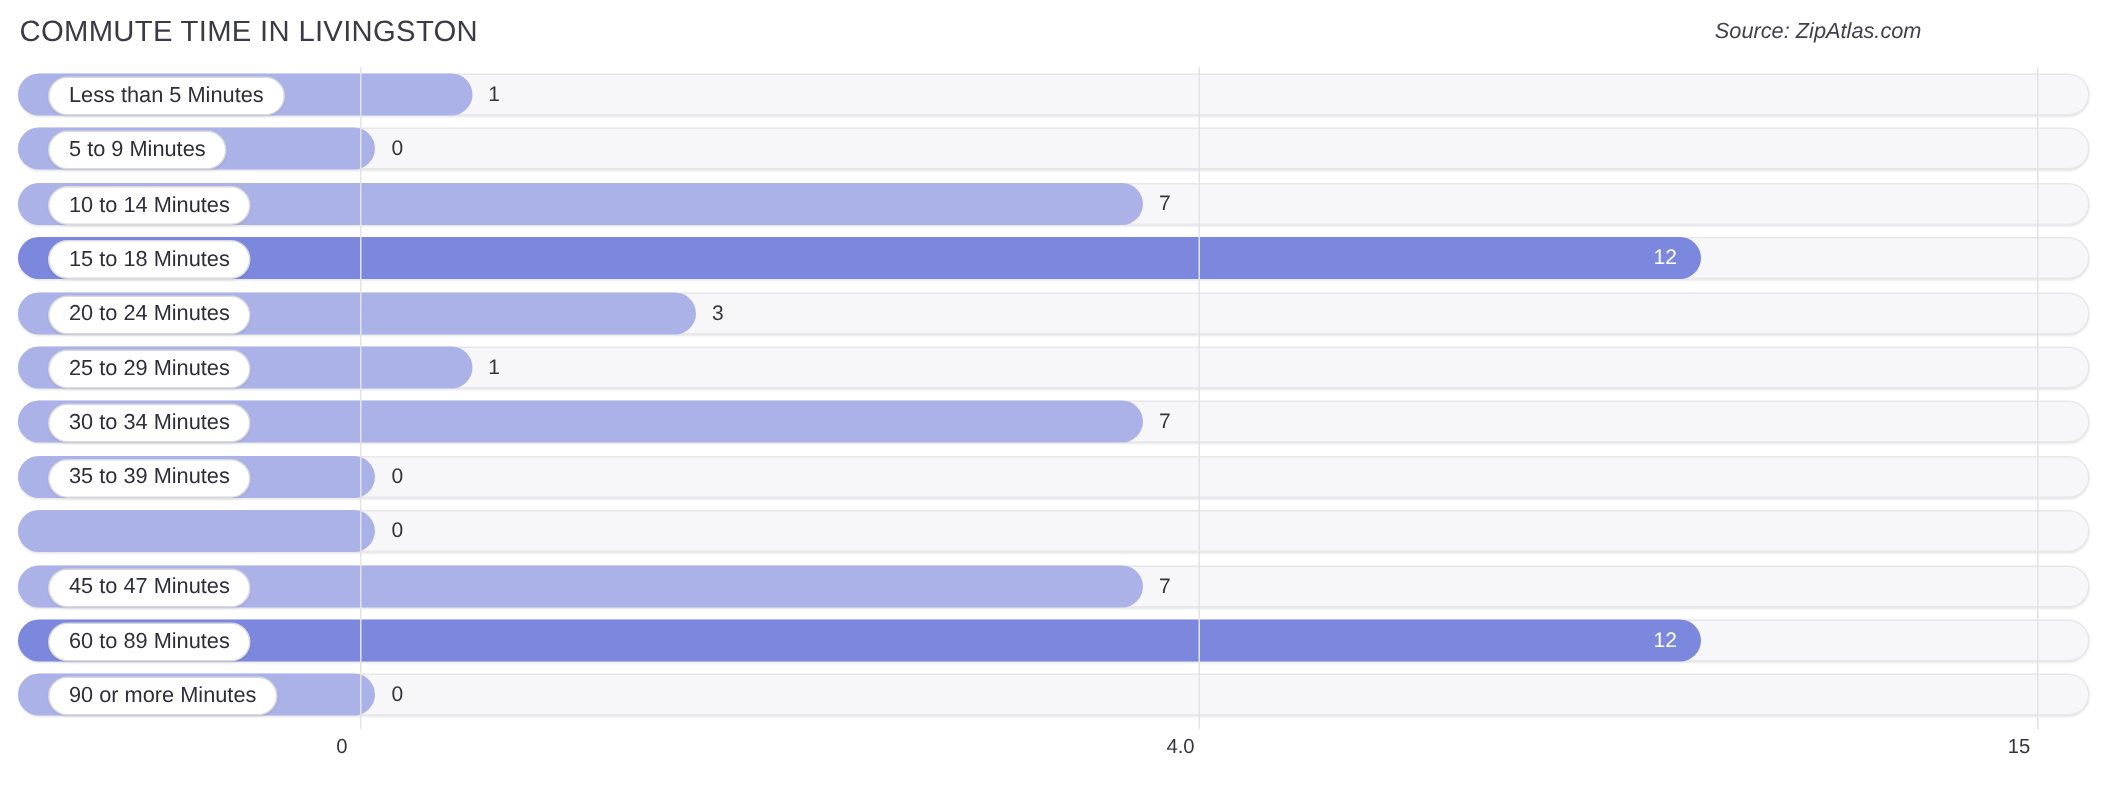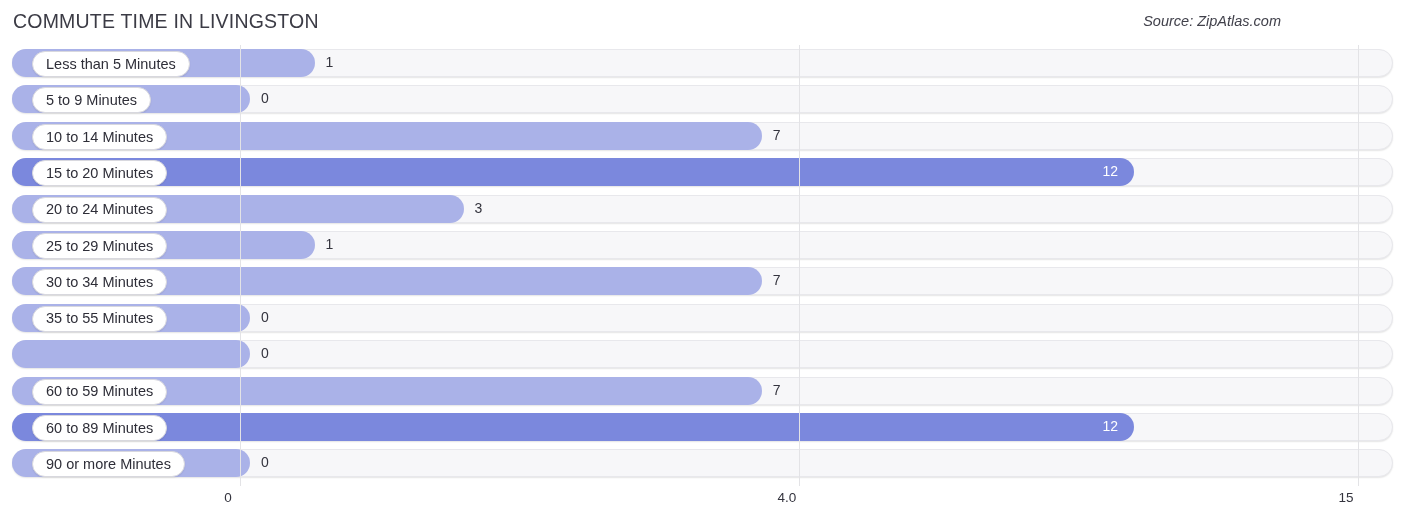--- a/index.html
+++ b/index.html
@@ -203,21 +203,21 @@
         <div class="bar" style="width: 749.733px; background: rgb(170, 178, 232);"></div>
         <div class="pill">
           <span class="pill-text">10 to 14 Minutes</span>
         </div>
         <div class="val-out" style="left: 772.733px;">7</div>
       </div>
       <div class="row">
         <div class="track"></div>
         <div class="bar" style="width: 1122.4px; background: rgb(123, 136, 221);"></div>
         <div class="pill">
-          <span class="pill-text">15 to 20 Minutes</span>
+          <span class="pill-text">15 to 18 Minutes</span>
         </div>
         <div class="val-in" style="left: 1102.4px;">12</div>
       </div>
       <div class="row">
         <div class="track"></div>
         <div class="bar" style="width: 451.6px; background: rgb(170, 178, 232);"></div>
         <div class="pill">
           <span class="pill-text">20 to 24 Minutes</span>
         </div>
         <div class="val-out" style="left: 474.6px;">3</div>
@@ -235,34 +235,34 @@
         <div class="bar" style="width: 749.733px; background: rgb(170, 178, 232);"></div>
         <div class="pill">
           <span class="pill-text">30 to 34 Minutes</span>
         </div>
         <div class="val-out" style="left: 772.733px;">7</div>
       </div>
       <div class="row">
         <div class="track"></div>
         <div class="bar" style="width: 238px; background: rgb(170, 178, 232);"></div>
         <div class="pill">
-          <span class="pill-text">35 to 55 Minutes</span>
+          <span class="pill-text">35 to 39 Minutes</span>
         </div>
         <div class="val-out" style="left: 261px;">0</div>
       </div>
       <div class="row">
         <div class="track"></div>
         <div class="bar" style="width: 238px; background: rgb(170, 178, 232);"></div>
         <div class="val-out" style="left: 261px;">0</div>
       </div>
       <div class="row">
         <div class="track"></div>
         <div class="bar" style="width: 749.733px; background: rgb(170, 178, 232);"></div>
         <div class="pill">
-          <span class="pill-text">60 to 59 Minutes</span>
+          <span class="pill-text">45 to 47 Minutes</span>
         </div>
         <div class="val-out" style="left: 772.733px;">7</div>
       </div>
       <div class="row">
         <div class="track"></div>
         <div class="bar" style="width: 1122.4px; background: rgb(123, 136, 221);"></div>
         <div class="pill">
           <span class="pill-text">60 to 89 Minutes</span>
         </div>
         <div class="val-in" style="left: 1102.4px;">12</div>

